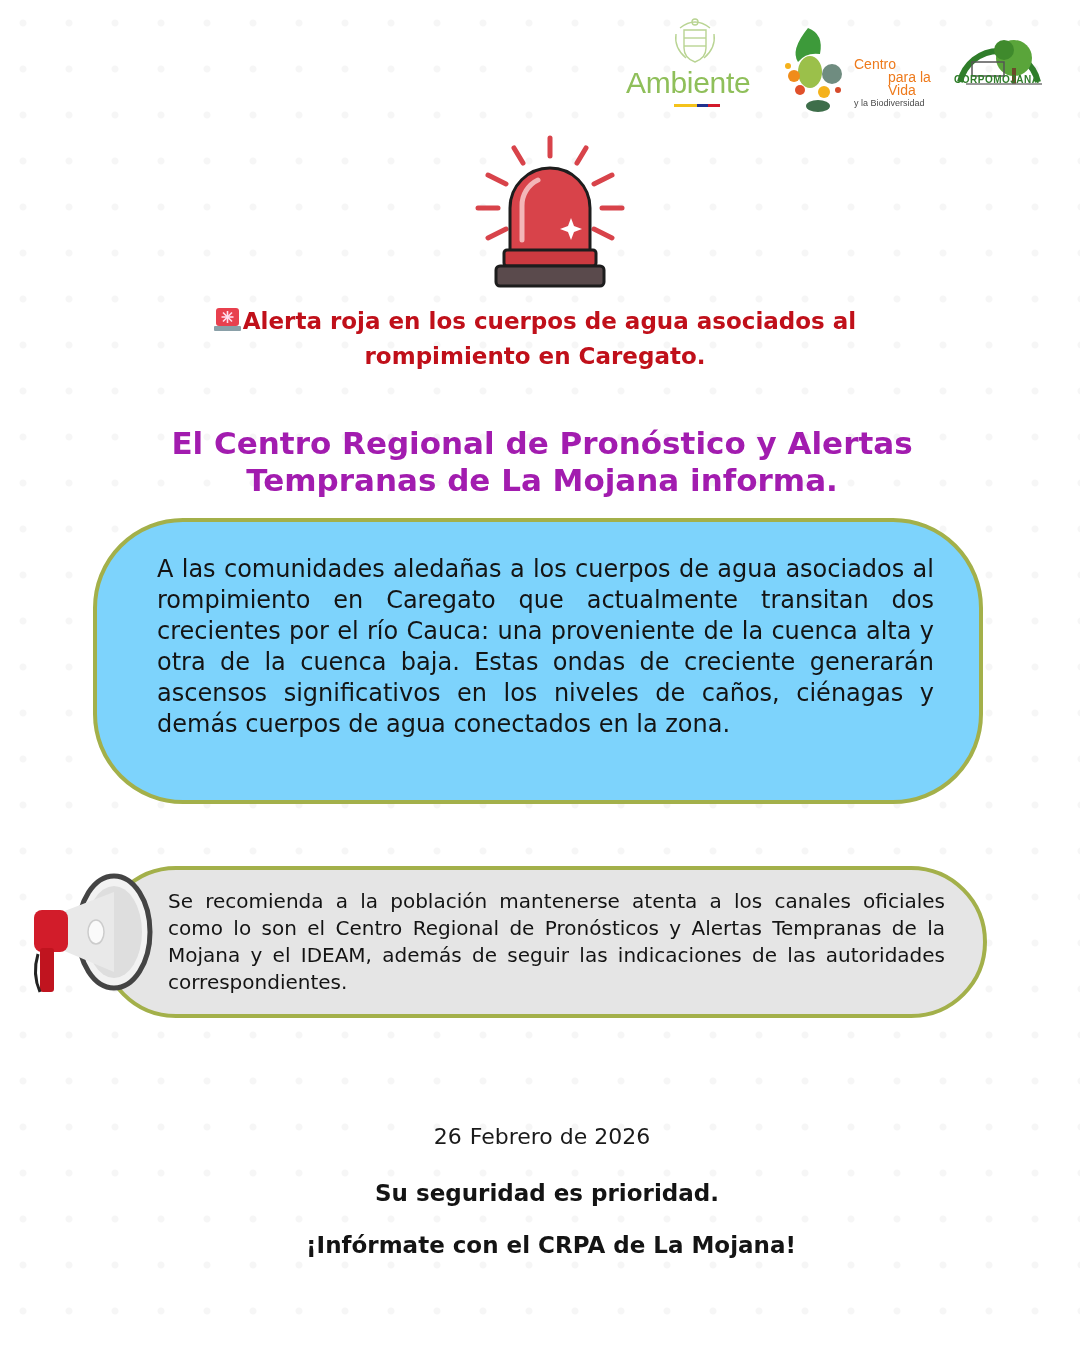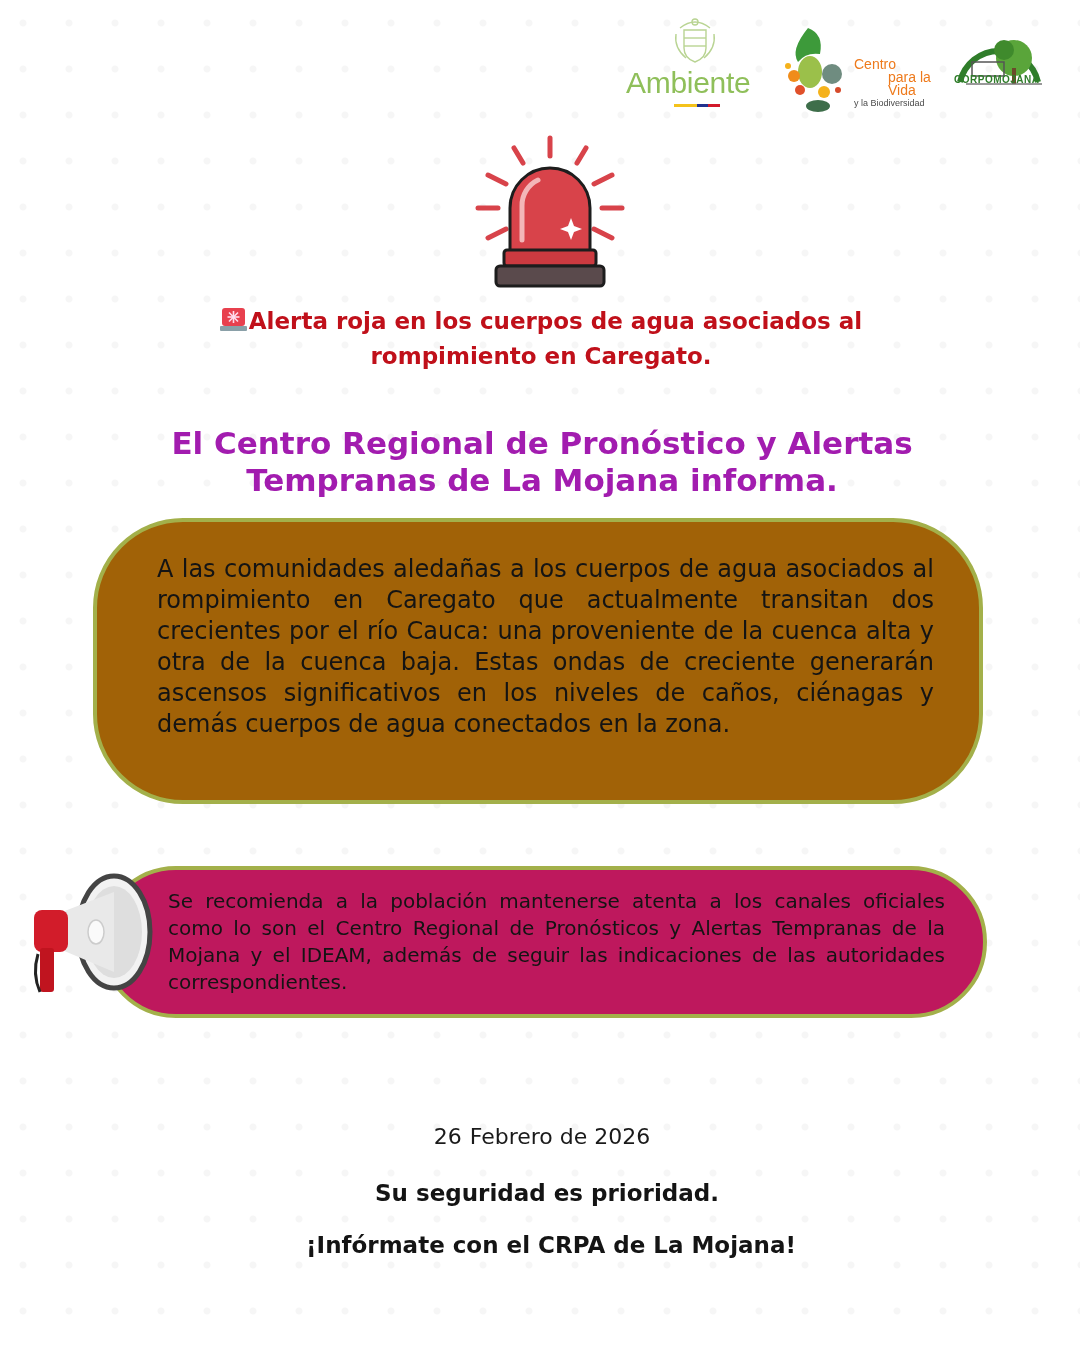--- a/index.html
+++ b/index.html
@@ -29,44 +29,44 @@
   .fondo-text { position: absolute; left: 74px; top: 32px; font-family: "Liberation Sans", sans-serif; color: #ee7a1c; line-height: 13px; }
   .fondo-text .l1 { font-size: 14px; display: block; }
   .fondo-text .l2 { font-size: 14px; display: block; padding-left: 34px; }
   .fondo-text .l3 { font-size: 9px; color: #4b4b4b; display: block; }
   .logo-corpo { position: absolute; left: 328px; top: 8px; width: 94px; height: 84px; }
   .corpo-word { position: absolute; left: 330px; top: 60px; font-family: "Liberation Sans", sans-serif; font-size: 10px; font-weight: 700; color: #2f7d2a; letter-spacing: 0.5px; }
 
   .siren { position: absolute; left: 470px; top: 130px; width: 160px; height: 165px; }
 
   .alert-title {
-    position: absolute; top: 304px; left: 150px; width: 782px;
+    position: absolute; top: 304px; left: 144px; width: 782px;
     text-align: center; color: #c0101a; font-weight: 700;
     font-family: "DejaVu Sans", sans-serif; font-size: 23px; line-height: 35px;
   }
   .alert-emoji { display: inline-block; width: 27px; height: 26px; vertical-align: -3px; margin-right: 2px; }
 
   .informs {
     position: absolute; top: 411px; left: 130px; width: 824px;
     text-align: center; font-weight: 700; font-size: 31px; line-height: 37px; color: #a21caf; margin-top: 14px;
   }
 
   .box1 {
     position: absolute; left: 93px; top: 518px; width: 890px; height: 286px;
-    border: 4px solid #a3b04a; border-radius: 90px; box-sizing: border-box; background: #a16207;
+    border: 4px solid #a3b04a; border-radius: 90px; box-sizing: border-box; background: #7dd3fc;
   }
   .box1-text {
     position: absolute; left: 60px; top: 32px; width: 777px;
     text-align: justify; font-size: 24px; line-height: 31px; color: #141414;
     text-align-last: left;
   }
 
   .box2 {
     position: absolute; left: 100px; top: 866px; width: 887px; height: 152px;
-    border: 4px solid #a3b04a; border-radius: 76px; box-sizing: border-box; background: #be185d;
+    border: 4px solid #a3b04a; border-radius: 76px; box-sizing: border-box; background: #e5e5e5;
   }
   .box2-text {
     position: absolute; left: 64px; top: 18px; width: 777px;
     text-align: justify; font-size: 20px; line-height: 27px; color: #141414;
     text-align-last: left;
   }
   .megaphone { position: absolute; left: 26px; top: 872px; width: 130px; height: 130px; }
 
   .date { position: absolute; top: 1124px; left: 0; width: 1084px; text-align: center; font-size: 22px; color: #1a1a1a; }
   .date .d { margin-right: 8px; }

